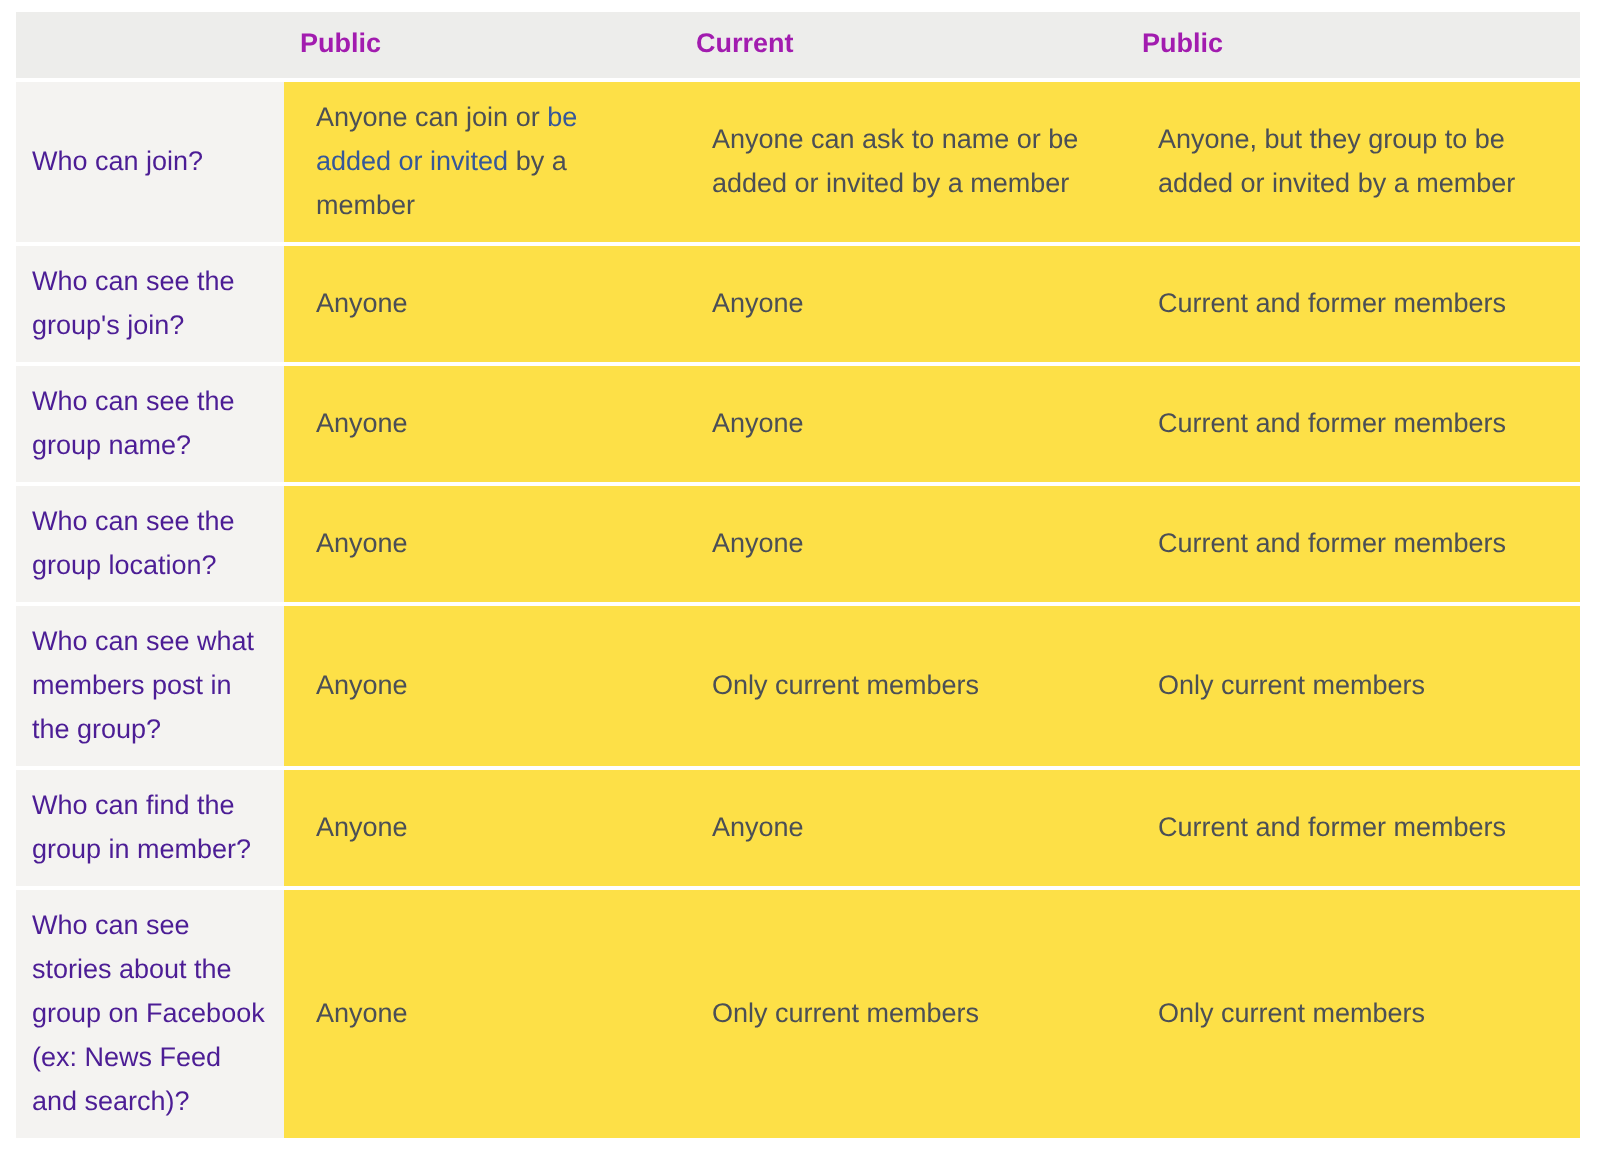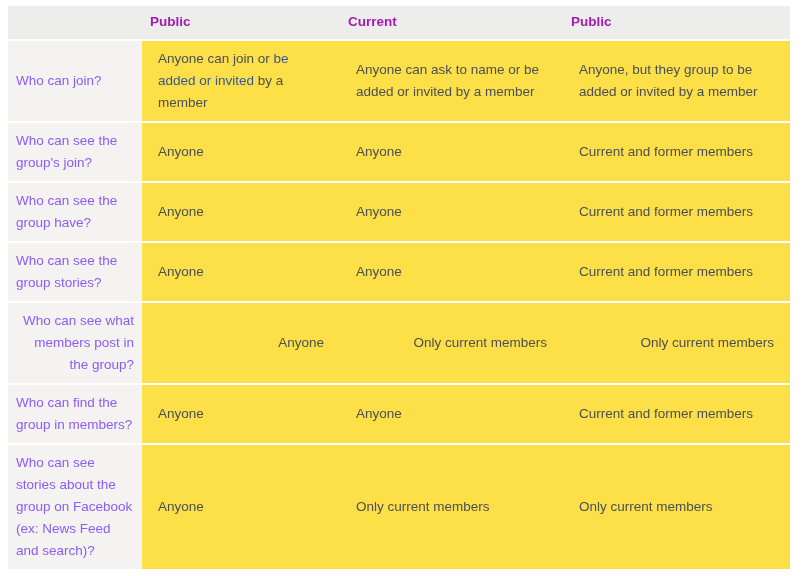--- a/index.html
+++ b/index.html
@@ -60,28 +60,28 @@
   tbody td {
     vertical-align: middle;
     padding: 7px 16px;
     background: #fde047;
     border: 0;
     color: #4b4f56;
   }
 
   tbody td.rowlabel {
     background: #f4f3f1;
-    color: #8b5cf6;
+    color: #4c1d95;
     padding: 7px 8px 7px 8px;
   }
 
   
   tr.r-1 td { height: 44px; }
   tr.r-2 td, tr.r-3 td, tr.r-4 td, tr.r-5 td, tr.r-6 td { height: 44px; }
-  tr.r-7 td { height: 66px; text-align: right; }
+  tr.r-7 td { height: 66px; }
   tr.r-8 td { height: 44px; }
   tr.r-9 td { height: 88px; }
 
   a.tlink {
     color: #365899;
     text-decoration: none;
   }
 </style>
 </head>
 <body>
@@ -119,42 +119,42 @@
       <tr class="r-2">
         <td class="rowlabel">Who can see the group's join?</td>
         <td>Anyone</td>
         <td>Anyone</td>
         <td>Current and former members</td>
       </tr>
 
 
 
       <tr class="r-5">
-        <td class="rowlabel">Who can see the group have?</td>
+        <td class="rowlabel">Who can see the group name?</td>
         <td>Anyone</td>
         <td>Anyone</td>
         <td>Current and former members</td>
       </tr>
 
       <tr class="r-6">
-        <td class="rowlabel">Who can see the group stories?</td>
+        <td class="rowlabel">Who can see the group location?</td>
         <td>Anyone</td>
         <td>Anyone</td>
         <td>Current and former members</td>
       </tr>
 
       <tr class="r-7">
         <td class="rowlabel">Who can see what members post in the group?</td>
         <td>Anyone</td>
         <td>Only current members</td>
         <td>Only current members</td>
       </tr>
 
       <tr class="r-8">
-        <td class="rowlabel">Who can find the group in members?</td>
+        <td class="rowlabel">Who can find the group in member?</td>
         <td>Anyone</td>
         <td>Anyone</td>
         <td>Current and former members</td>
       </tr>
 
       <tr class="r-9">
         <td class="rowlabel">Who can see stories about the group on Facebook (ex: News Feed and search)?</td>
         <td>Anyone</td>
         <td>Only current members</td>
         <td>Only current members</td>

